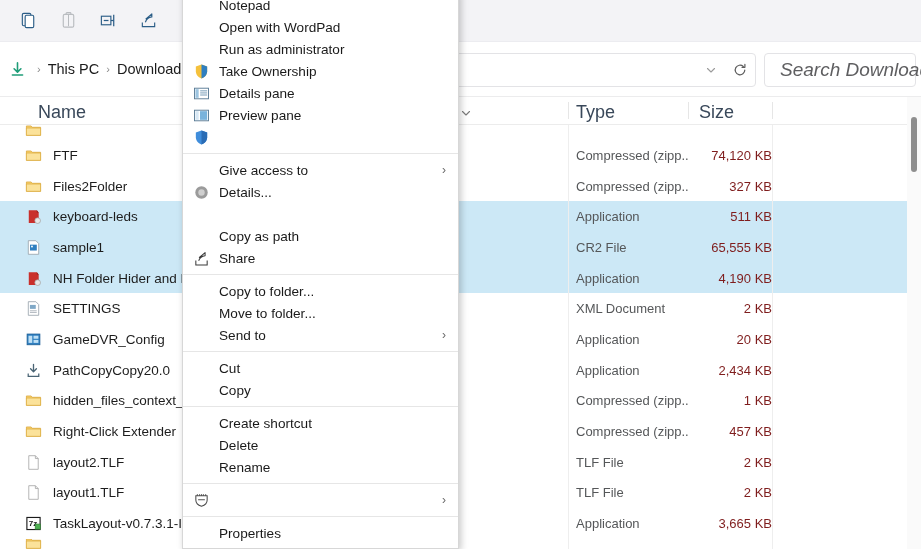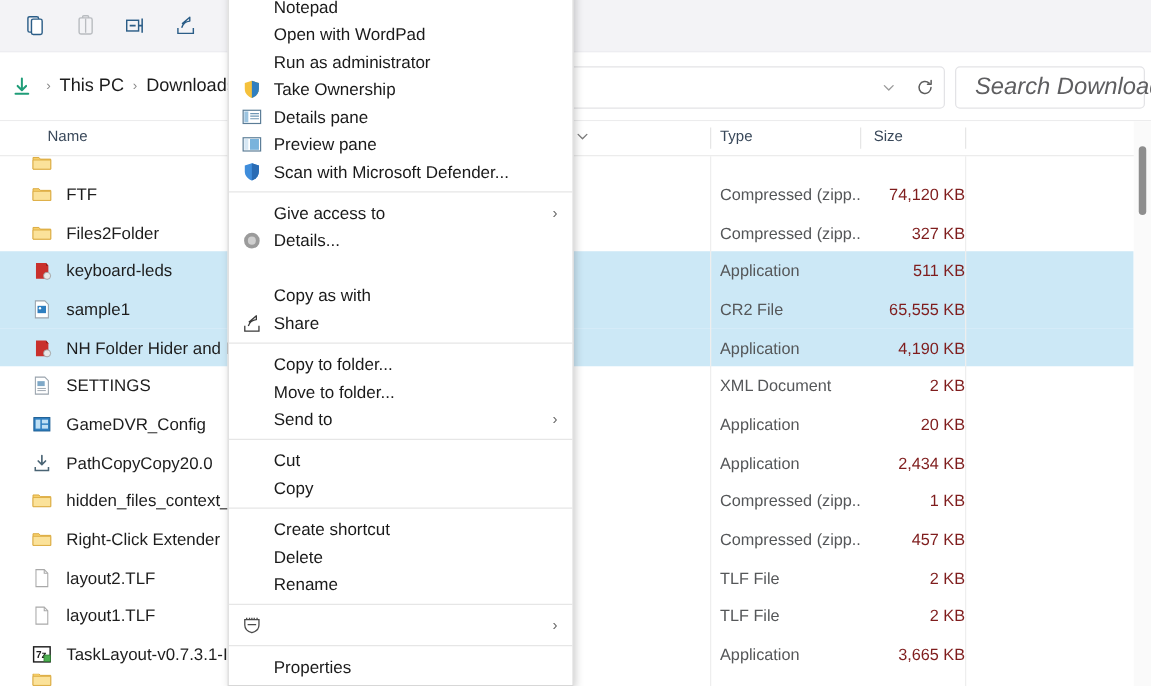--- a/index.html
+++ b/index.html
@@ -79,21 +79,21 @@
     font-size: 19px; color: #5e5e60;
     margin-left: 7px; white-space: nowrap; font-style: italic;
   }
 
   
   .colheads {
     position: absolute; left: 0; top: 97px;
     width: 921px; height: 28px;
     background: #ffffff;
     border-bottom: 1px solid #ececec;
-    font-size: 12px; color: #3a4a5a;
+    font-size: 18px; color: #3a4a5a;
   }
   .ch {
     position: absolute; top: 5px;
     color: #39485a;
     white-space: nowrap;
   }
   .ch-sep {
     position: absolute; top: 5px;
     width: 1px; height: 17px;
     background: #e6e6e6;
@@ -506,21 +506,20 @@
         </span>
         <span class="mlbl">Preview pane</span>
       </div>
       <div class="mi">
         <span class="mico">
           <svg width="17" height="17" viewBox="0 0 18 18">
             <path d="M9 1.6l6 2.1v5c0 4-3 6.6-6 7.6-3-1-6-3.6-6-7.6v-5z" fill="#3f8ddb"></path>
             <path d="M9 1.6l6 2.1v5c0 4-3 6.6-6 7.6z" fill="#2a6cb5"></path>
           </svg>
         </span>
-        <span class="mlbl">Scan with Microsoft Defender...</span>
       </div>
       <div class="msep"></div>
       <div class="mi">
         <span class="mico"></span>
         <span class="mlbl">Give access to</span>
         <span class="arrow">›</span>
       </div>
       <div class="mi">
         <span class="mico">
           <svg width="17" height="17" viewBox="0 0 18 18">
@@ -528,21 +527,21 @@
             <circle cx="9" cy="9" r="3.4" fill="#cfcfcf"></circle>
           </svg>
         </span>
         <span class="mlbl">Details...</span>
       </div>
       <div class="mi">
         <span class="mico"></span>
       </div>
       <div class="mi">
         <span class="mico"></span>
-        <span class="mlbl">Copy as with</span>
+        <span class="mlbl">Copy as path</span>
       </div>
       <div class="mi">
         <span class="mico">
           <svg width="17" height="17" viewBox="0 0 18 18">
             <path d="M3 11.2v4.6h12v-4.6" stroke="#3a3a3a" stroke-width="1.1" fill="none"></path>
             <path d="M6.4 8.2l6.4-5.4v3.2c-3.9.4-5.9 2.9-6.8 5.4" stroke="#3a3a3a" stroke-width="1.1" fill="none" stroke-linejoin="round"></path>
           </svg>
         </span>
         <span class="mlbl">Share</span>
       </div>

